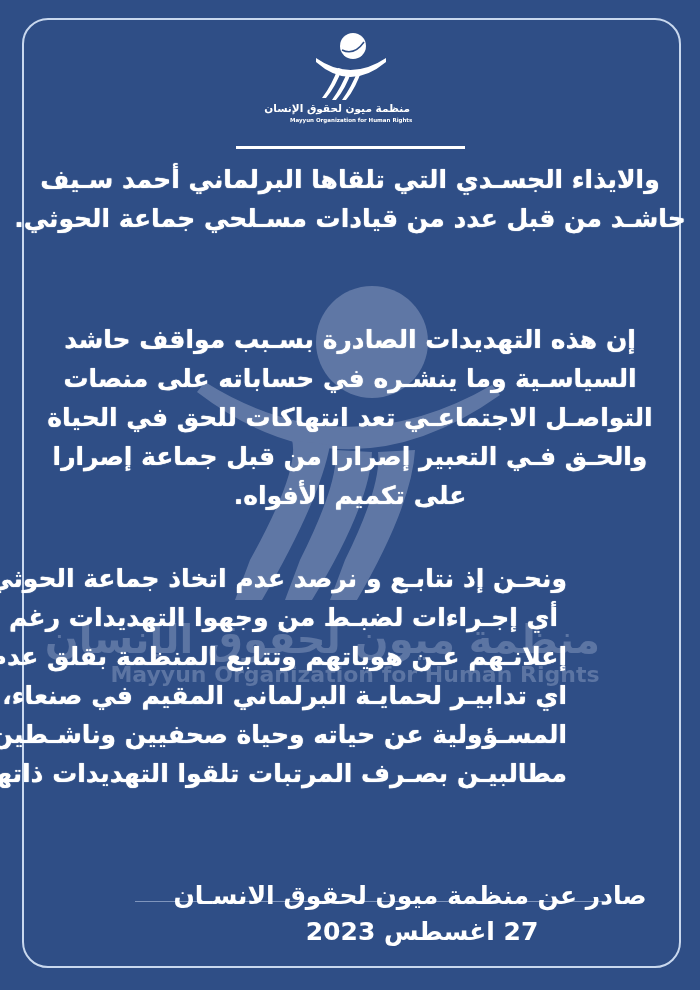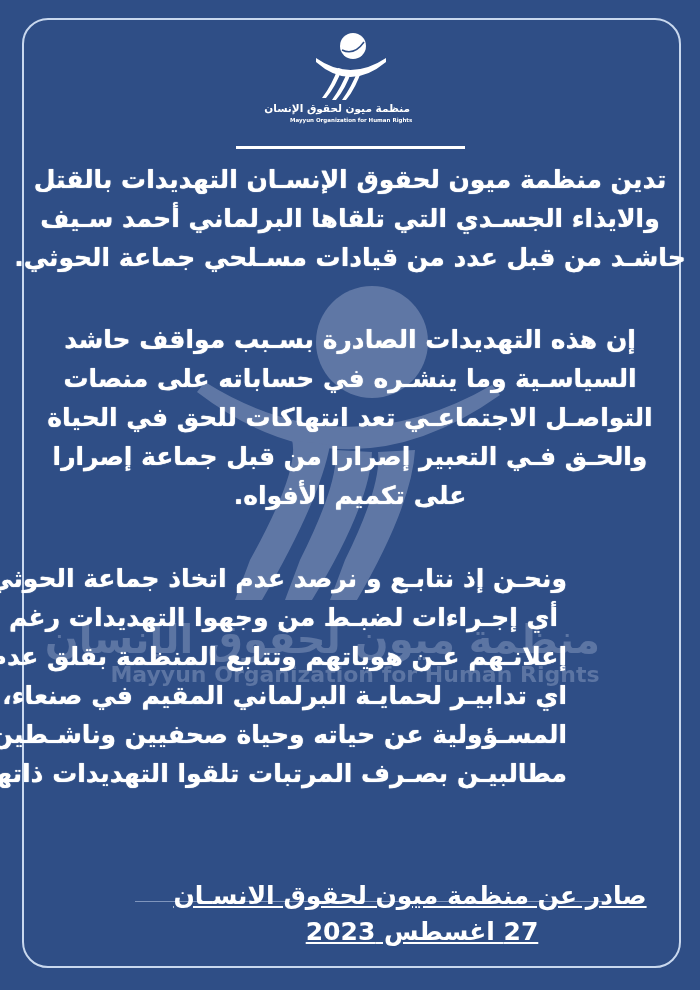--- a/index.html
+++ b/index.html
@@ -98,21 +98,20 @@
     .para .line { display: block; white-space: nowrap; }
     .p1 { position: absolute; left: 0; top: 0; width: 700px; }
     .p2 { position: absolute; left: 0; top: 160px; width: 700px; }
     .p3 { position: absolute; left: 0; top: 399px; width: 567px; }
     .signature {
       position: absolute;
       left: 0; top: 878px;
       width: 700px;
       direction: rtl;
       text-align: center;
-      text-decoration: underline;
     }
     .sig-line {
       display: block;
       font-size: 25px;
       font-weight: bold;
       line-height: 36px;
       white-space: nowrap;
       padding-left: 120px;
     }
     .sig-rule {
@@ -163,21 +162,20 @@
     <path d="M32 20 Q44 26 54 12" stroke="#2f4e86" stroke-width="1.5" fill="none"></path>
   </svg>
   <div class="logo-ar">منظمة ميون لحقوق الإنسان</div>
   <div class="logo-en">Mayyun Organization for Human Rights</div>
 </div>
 
 <div class="separator"></div>
 
 <div class="content">
   <div class="para p1">
-    <span class="line">تدين منظمة ميون لحقوق الإنسـان التهديدات بالقتل</span>
     <span class="line">والايذاء الجسـدي التي تلقاها البرلماني أحمد سـيف</span>
     <span class="line">حاشـد من قبل عدد من قيادات  مسـلحي جماعة الحوثي.</span>
   </div>
   <div class="para p2">
     <span class="line">إن هذه التهديدات الصادرة بسـبب مواقف حاشد</span>
     <span class="line">السياسـية وما ينشـره في حساباته على منصات</span>
     <span class="line">التواصـل الاجتماعـي تعد انتهاكات للحق في الحياة</span>
     <span class="line">والحـق فـي التعبير إصرارا من قبل جماعة إصرارا</span>
     <span class="line">على تكميم الأفواه.</span>
   </div>

